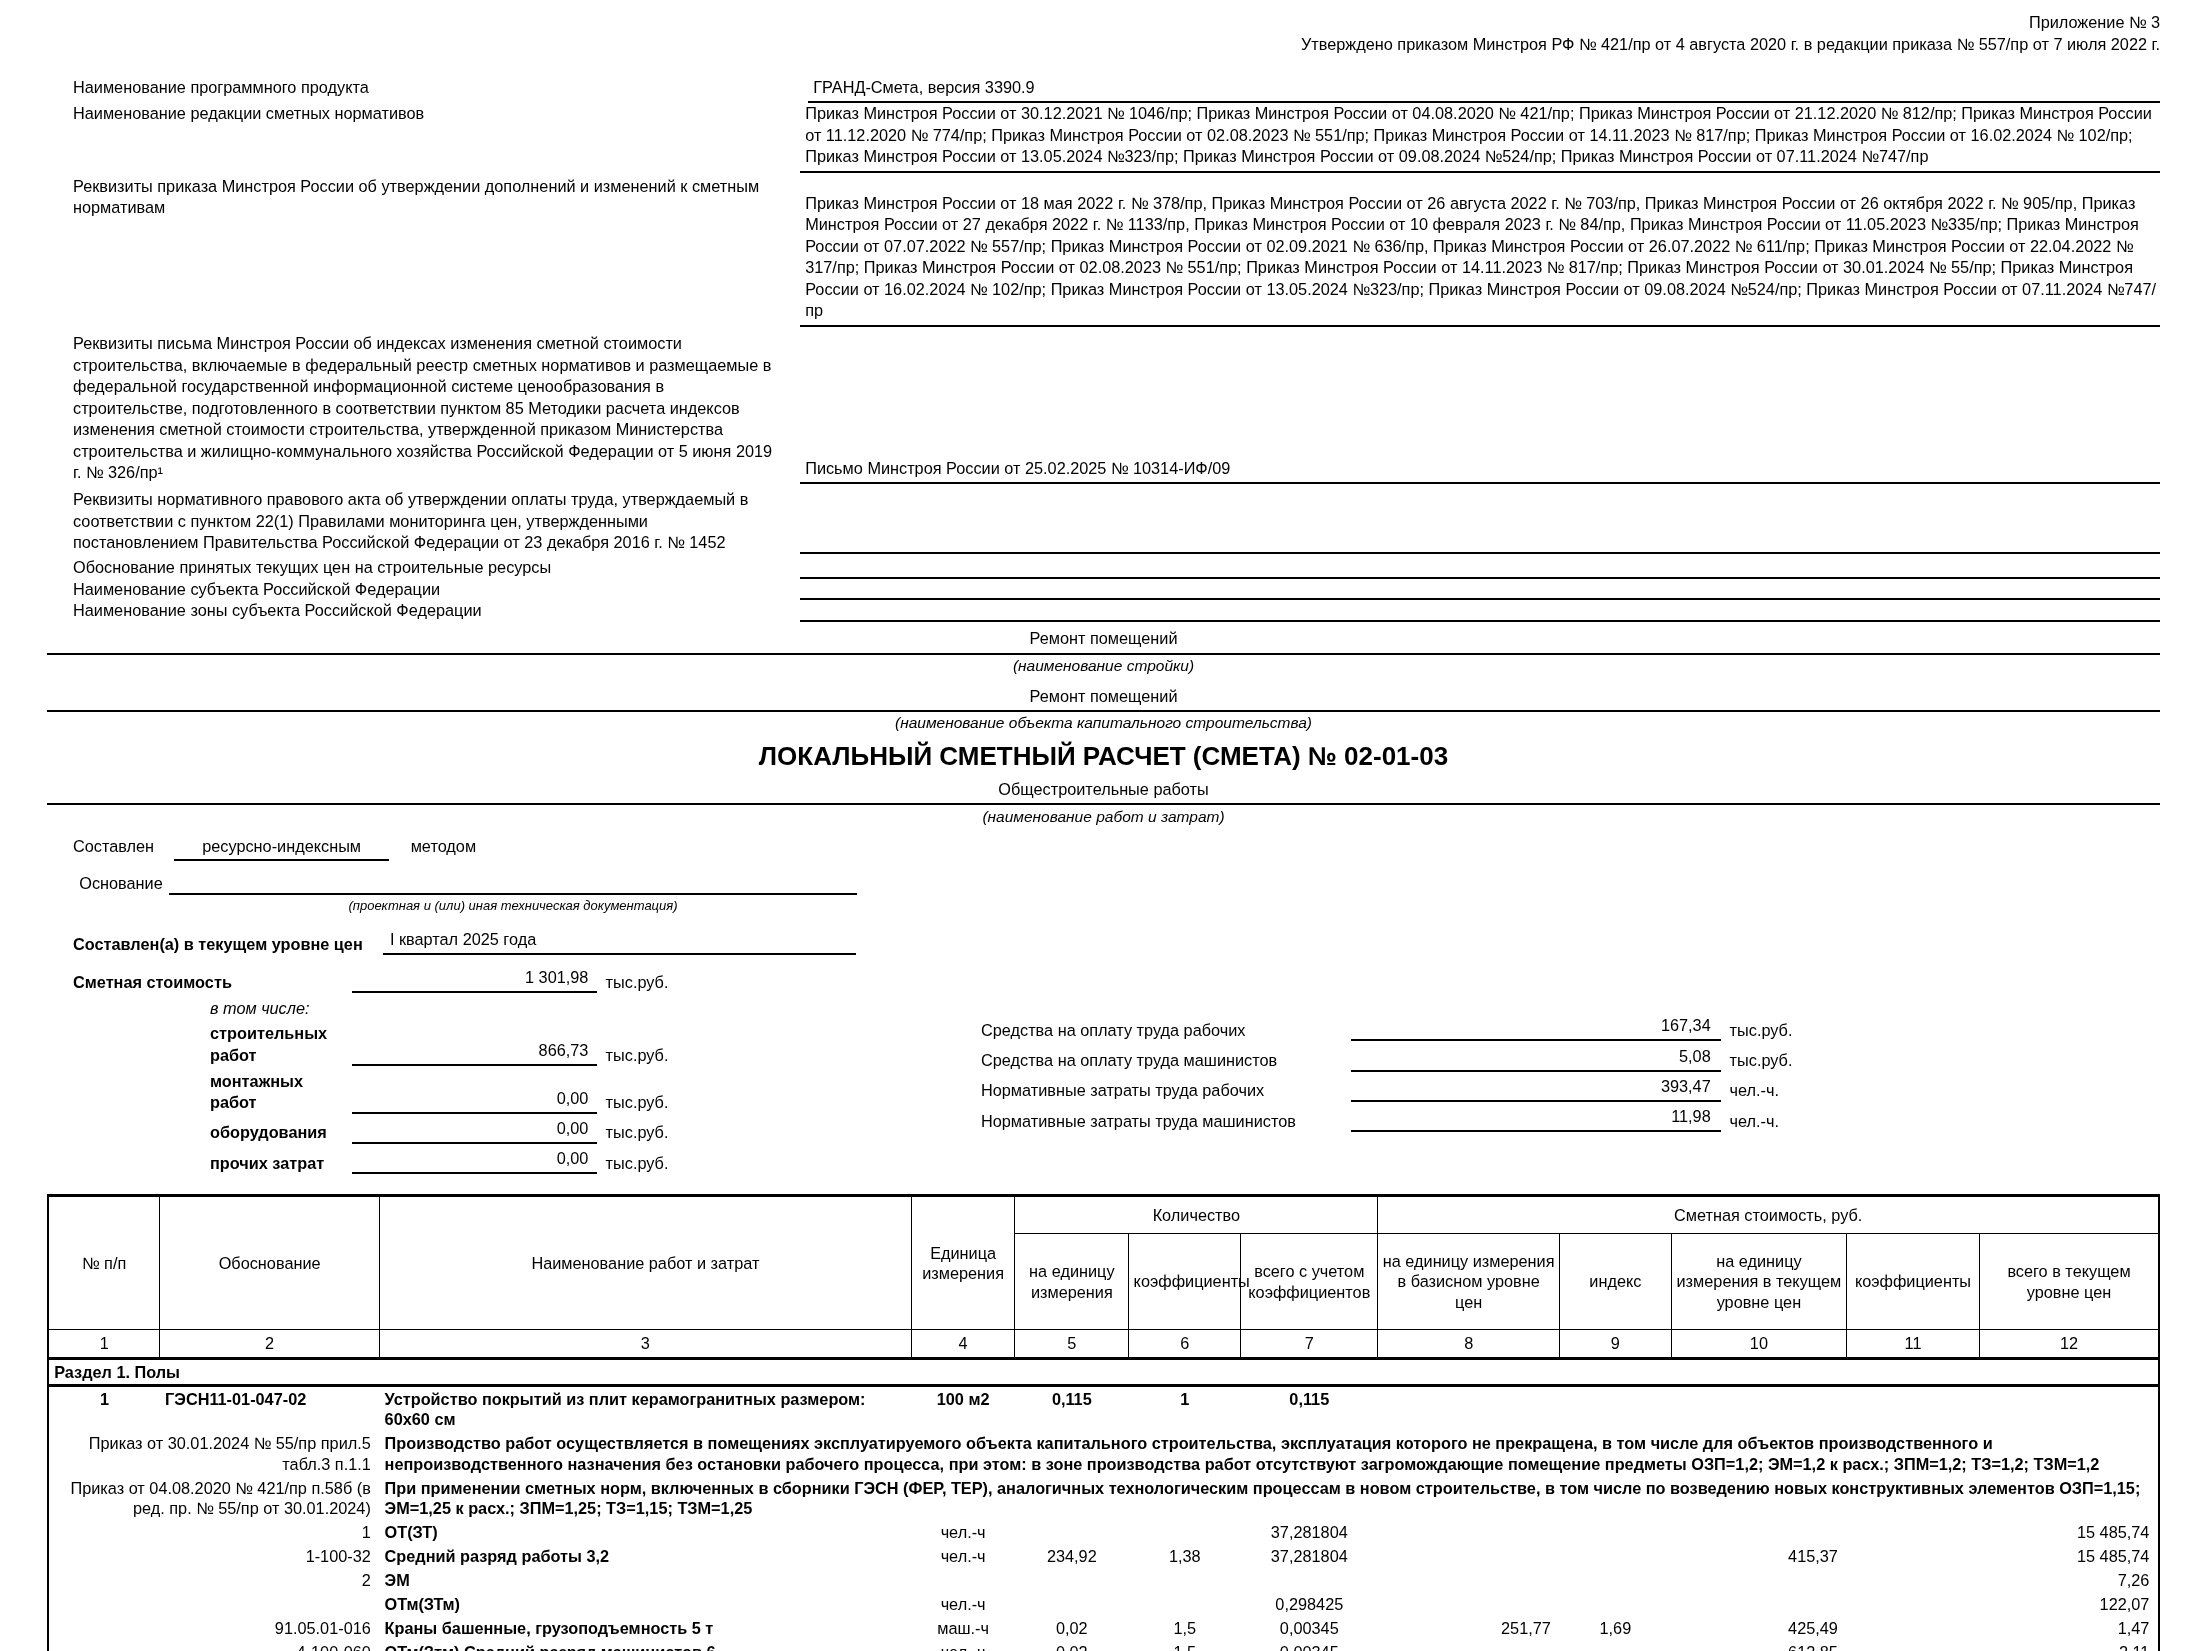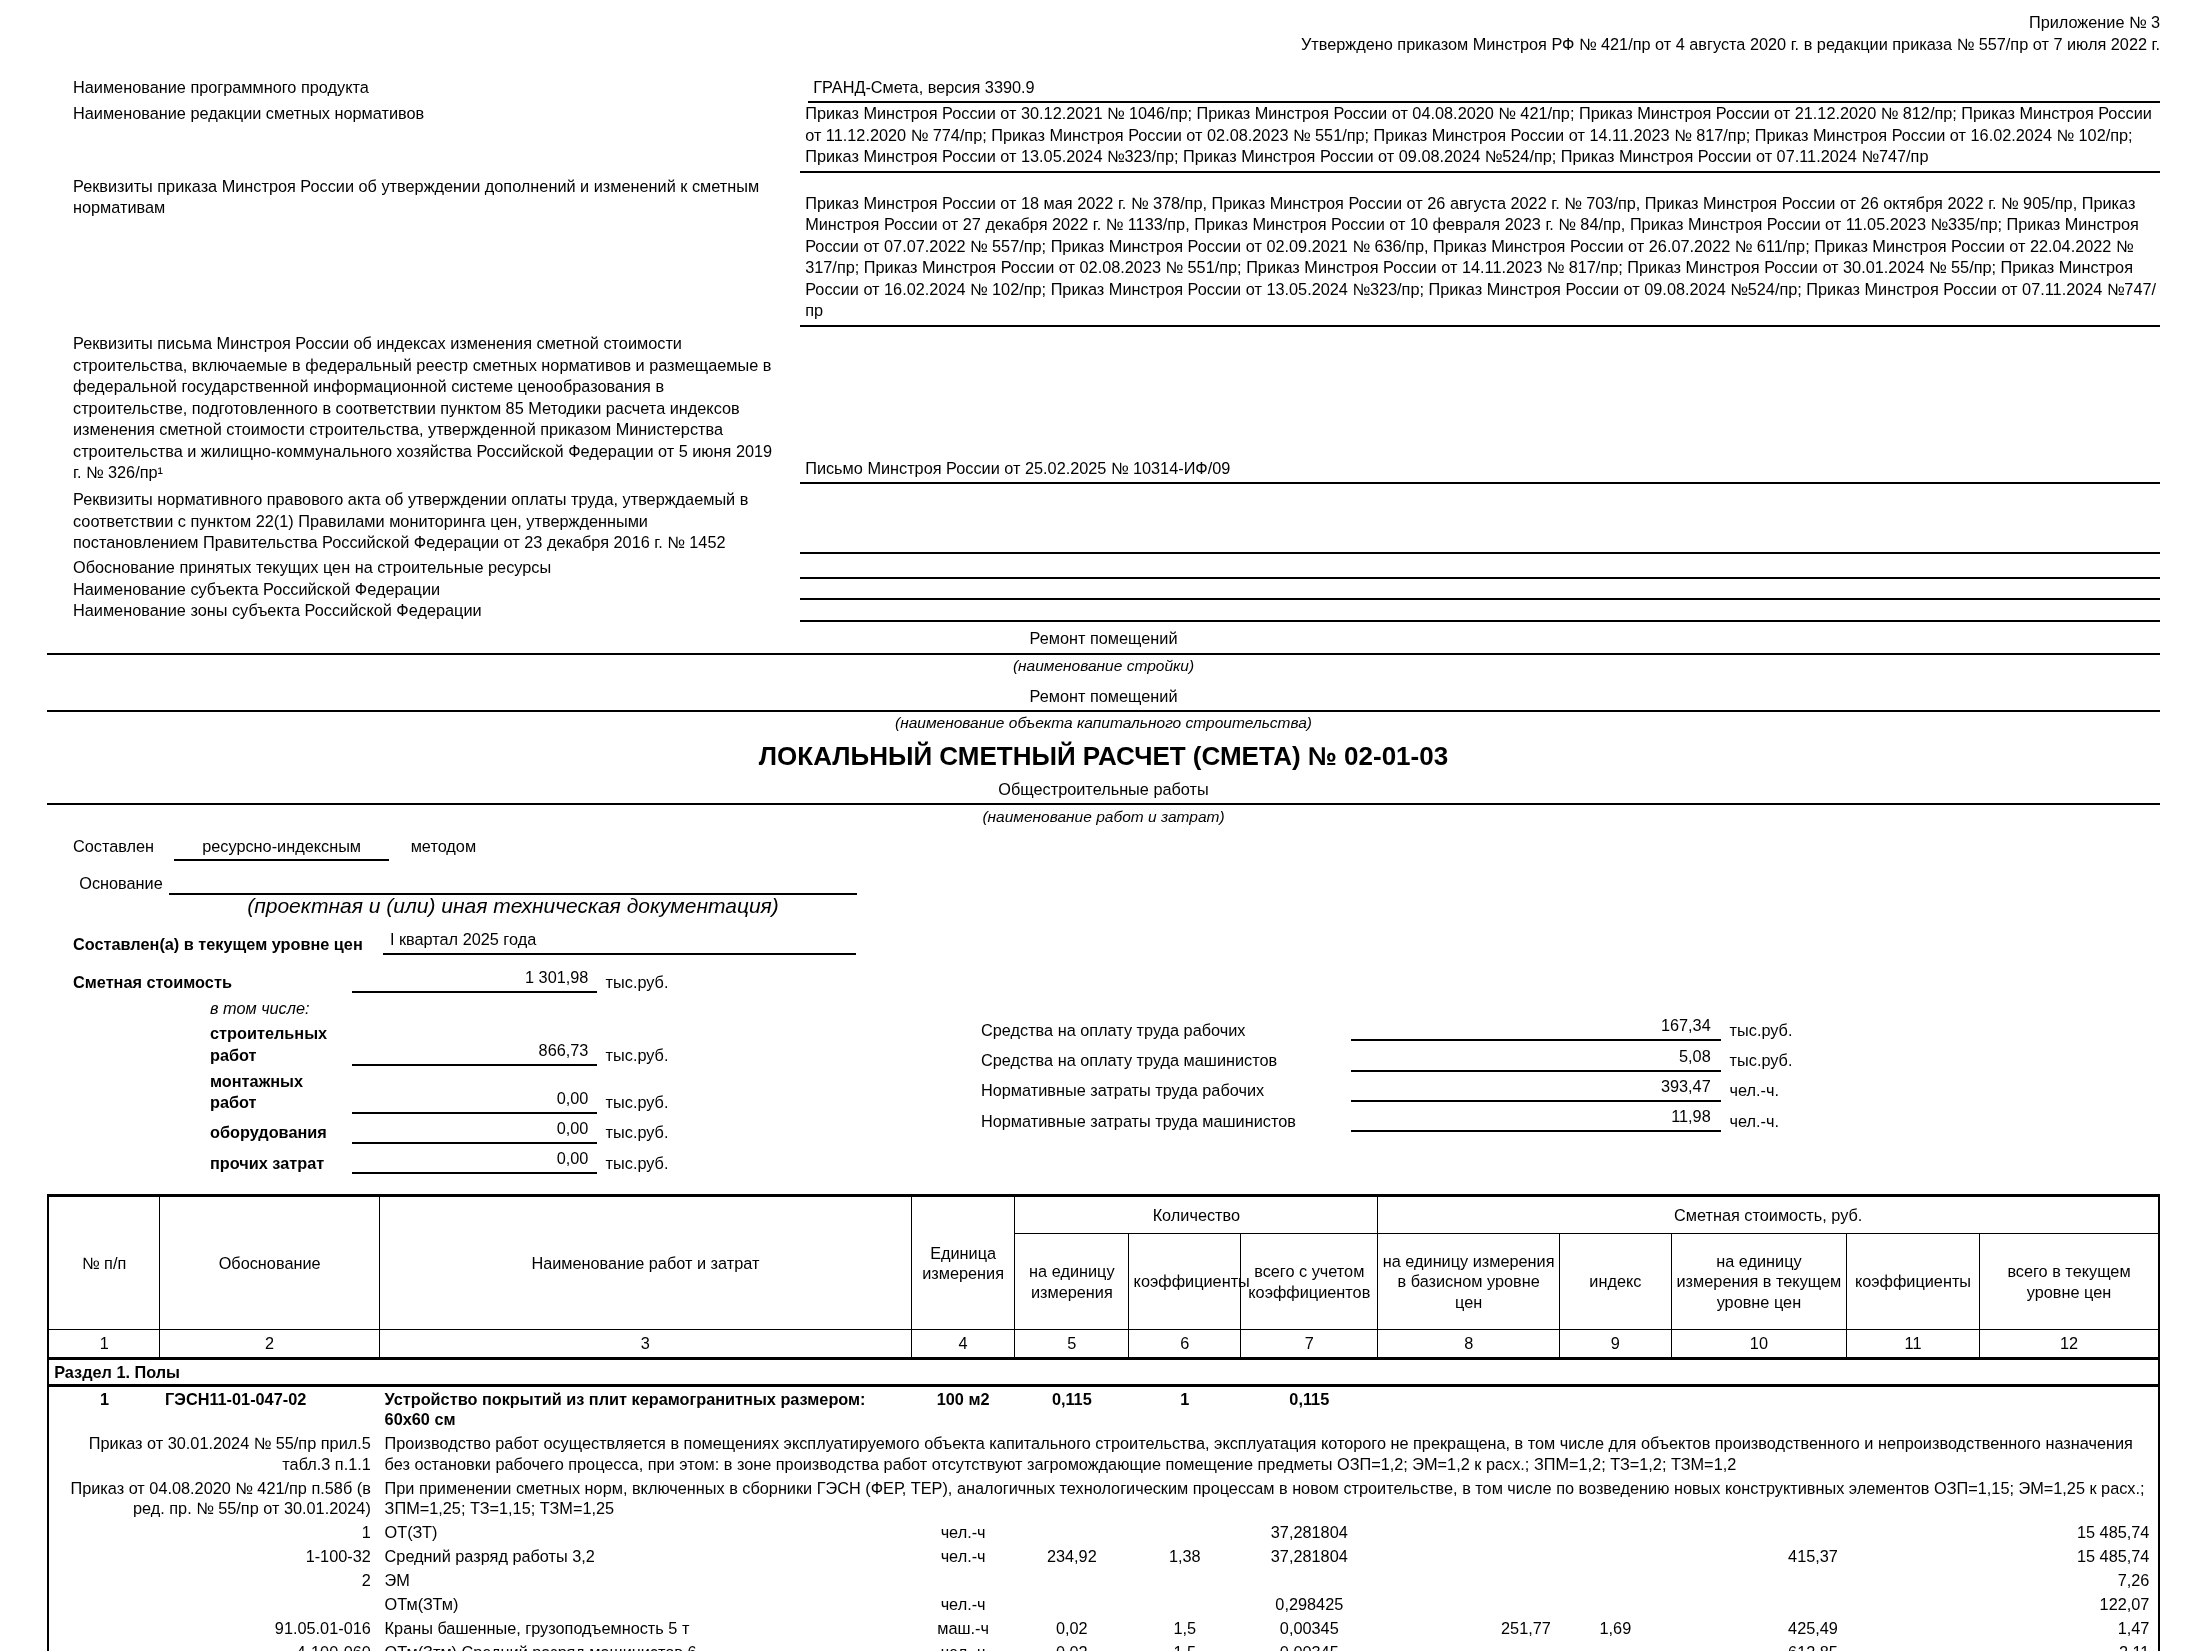--- a/index.html
+++ b/index.html
@@ -28,21 +28,21 @@
   .caption { text-align: center; font-style: italic; font-size: 15.5px; line-height: 19px; margin-top: 1.7px; }
   .doc-title { text-align: center; font-weight: bold; font-size: 26px; line-height: 31px; margin: 8.6px 0 1.7px 0; }
 
   
   .composed { margin-top: 10.3px; padding-left: 26px; }
   .c-method { display: inline-block; width: 215px; text-align: center; border-bottom: 2.6px solid #000; margin-left: 15.5px; padding-bottom: 1.7px; }
   .c-suffix { margin-left: 17px; }
   .basis-row { margin-top: 12px; padding-left: 26px; display: flex; align-items: flex-end; }
   .b-label { width: 96px; flex: none; text-align: center; }
   .b-line { width: 688px; border-bottom: 2.6px solid #000; height: 21.5px; }
-  .b-caption { margin-left: 122px; width: 688px; text-align: center; font-style: italic; font-size: 21px; line-height: 19px; margin-top: 1.7px; }
+  .b-caption { margin-left: 122px; width: 688px; text-align: center; font-style: italic; font-size: 13px; line-height: 19px; margin-top: 1.7px; }
   .pl-row { margin-top: 13.8px; padding-left: 26px; display: flex; align-items: flex-end; }
   .pl-label { width: 310px; flex: none; font-weight: bold; }
   .pl-value { width: 473px; border-bottom: 2.6px solid #000; padding: 0 5.2px 2.6px 6.9px; }
 
   
   .cost-wrap { display: flex; margin-top: 12px; }
   .cost-left { width: 934px; flex: none; }
   .cost-right { flex: 1; padding-top: 48px; }
   .cost-row { display: flex; align-items: flex-end; margin-bottom: 4.3px; }
   .cl { width: 305px; flex: none; padding-left: 26px; font-weight: bold; }
@@ -61,21 +61,21 @@
   table.est .gh { height: 38px; }
   table.est .shead th { height: 96px; }
   table.est .nrow td { border: 1.7px solid #000; border-bottom: 3.4px solid #000; text-align: center; padding: 2.6px 1.7px; }
   table.est tbody td { padding: 1.7px 5.2px; line-height: 20.6px; vertical-align: top; overflow-wrap: break-word; }
   tr.srow td { font-weight: bold; border-bottom: 3.4px solid #000; padding: 3.4px 3.4px 4.3px 3.4px; }
   tr.irow td { font-weight: bold; padding-top: 6px; padding-bottom: 6px; }
   tr.note-row td { padding-top: 3.4px; padding-bottom: 3.4px; }
   .note-code, .res-code { text-align: right; padding-right: 8.6px !important; }
   .ta-c { text-align: center; }
   .ta-r { text-align: right; padding-right: 8.6px !important; }
-  .ta-l { text-align: left; }
+  .ta-l { text-align: left; font-weight: bold; }
 </style>
 </head>
 <body>
 
 <div class="page">
   <div class="content">
 
     <div class="topright">
       <div>Приложение № 3</div>
       <div>Утверждено приказом Минстроя РФ № 421/пр от 4 августа 2020 г. в редакции приказа № 557/пр от 7 июля 2022 г.</div>

